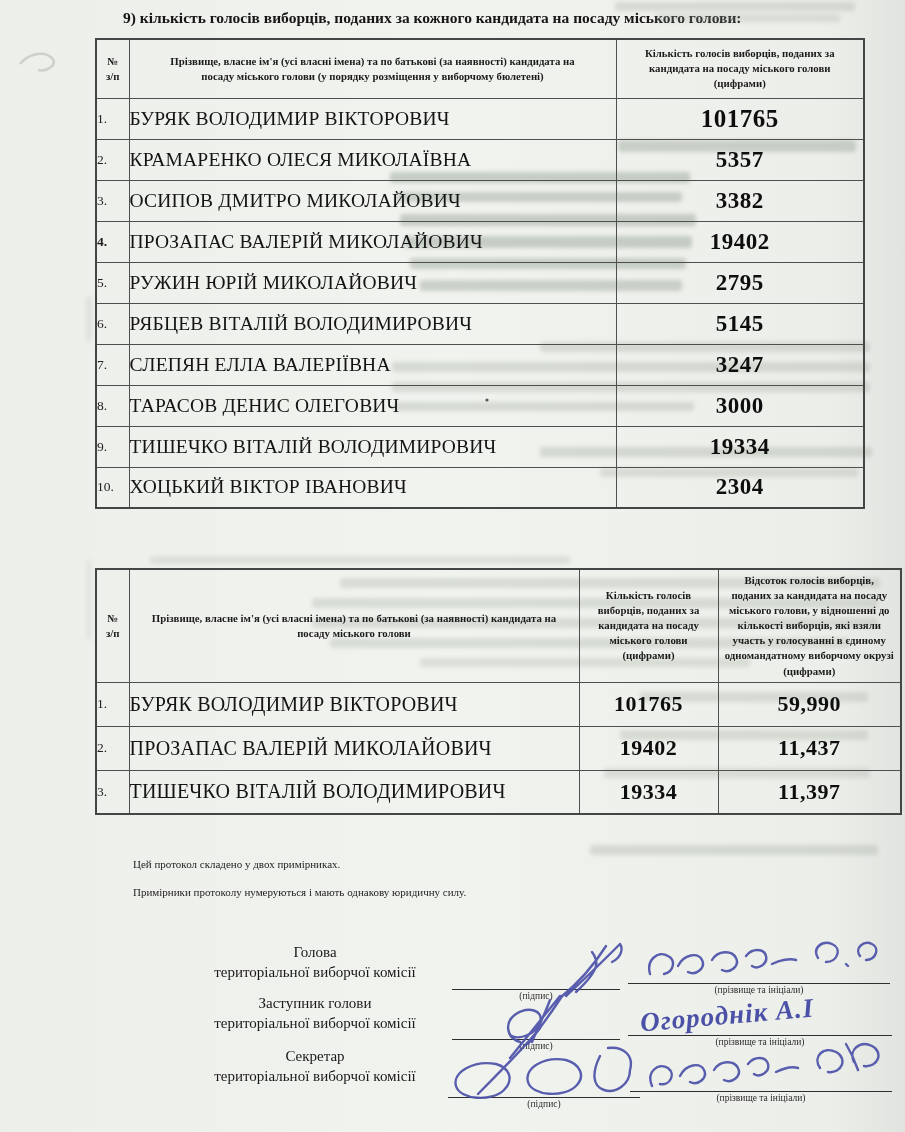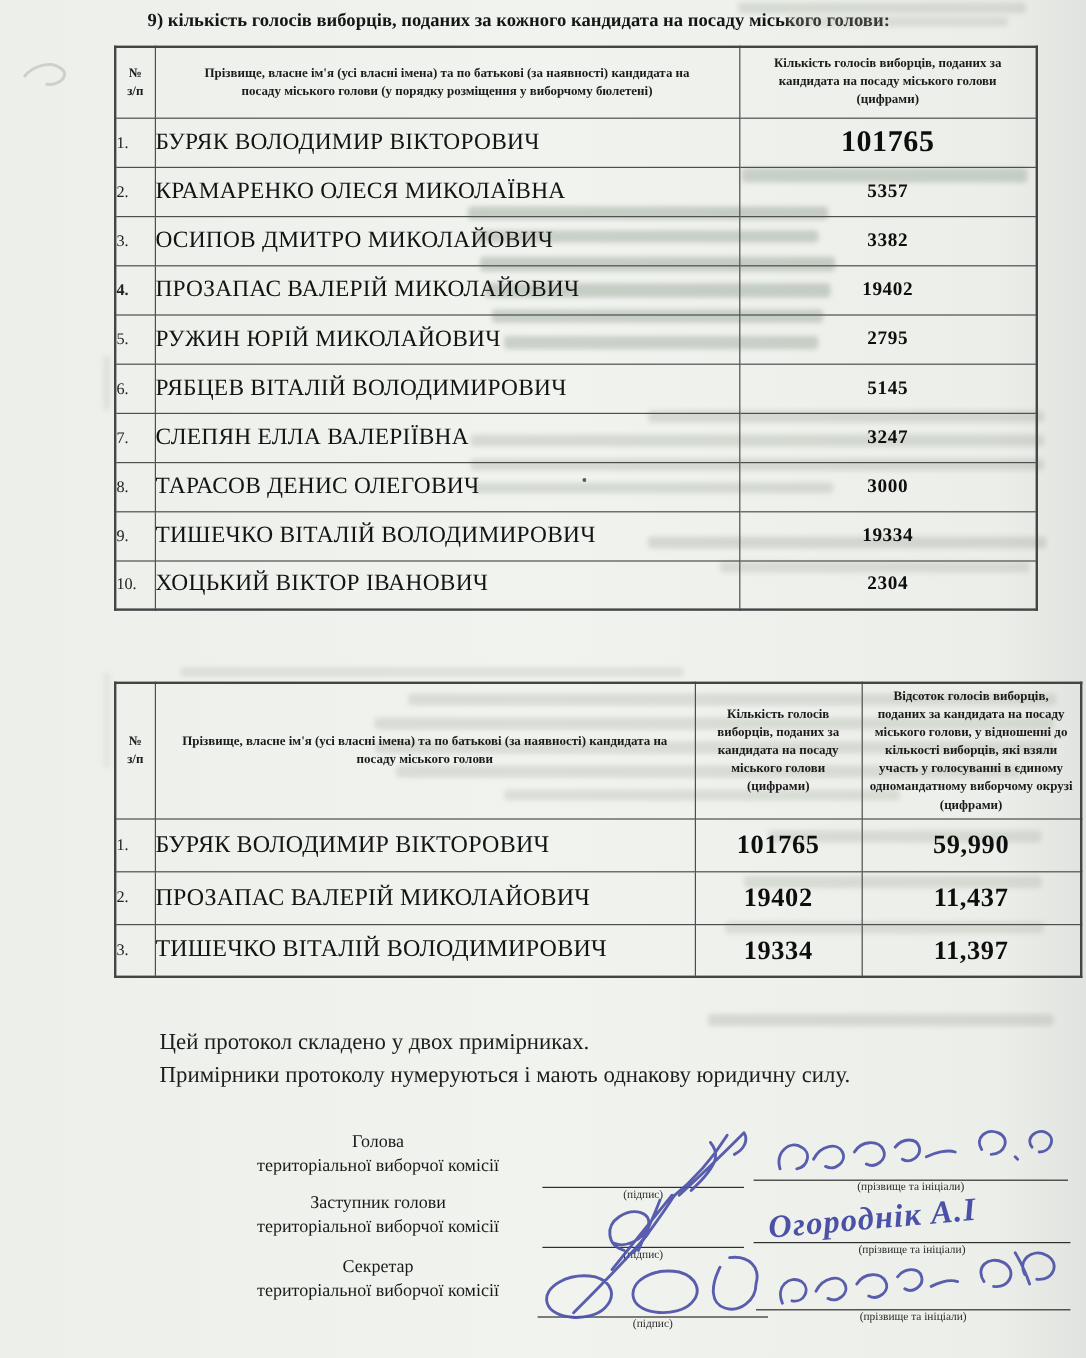--- a/index.html
+++ b/index.html
@@ -9,24 +9,24 @@
     background:linear-gradient(90deg,#edefeb 0%,#f1f3ef 50%,#eceee9 92%,#e1e3e0 100%);
     font-family:"Liberation Serif","DejaVu Serif",serif;color:#1e1e1e;
   }
   .heading{position:absolute;font-weight:bold;font-size:15.5px;line-height:1.5;text-align:justify;color:#161616;}
   .doc-table{position:absolute;border-collapse:collapse;table-layout:fixed;border:2px solid #454545;z-index:3;}
   .doc-table td{border:1px solid #4f4f4f;vertical-align:middle;padding:0;}
   .hdr{font-size:10.8px;font-weight:bold;text-align:center;line-height:1.4;color:#1b1b1b;}
   .hdr-inner{margin:0 auto;}
   .cell-num{font-size:13.5px;text-align:left;padding-left:9px;color:#222;}
   .cell-name{font-size:19.5px;padding-left:8px;letter-spacing:.2px;color:#141414;white-space:nowrap;overflow:hidden;}
-  .cell-votes{font-size:16px;font-weight:bold;text-align:center;letter-spacing:.5px;color:#0e0e0e;}
+  .cell-votes{font-size:23px;font-weight:bold;text-align:center;letter-spacing:.5px;color:#0e0e0e;}
   .t2 .cell-name{font-size:20px;}
   .t2 .cell-votes{font-size:22px;}
-  .note{position:absolute;font-size:19px;color:#1d1d1d;z-index:3;}
+  .note{position:absolute;font-size:11px;color:#1d1d1d;z-index:3;}
   .role{position:absolute;width:350px;text-align:center;font-size:15px;line-height:20px;color:#191919;z-index:3;}
   .sig-line{position:absolute;border-top:1.5px solid #2e2e2e;z-index:3;}
   .sig-line .lbl{margin-top:1px;text-align:center;font-size:9.5px;color:#2c2c2c;}
   .ghost{position:absolute;border-radius:3px;filter:blur(2px);background:#9fab9e;pointer-events:none;z-index:1;}
   .ghost.dark{background:#8a9a8c;}
   .written-name{
     position:absolute;z-index:4;color:#4c51a8;font-style:italic;font-weight:bold;
     font-size:27px;letter-spacing:1px;transform:rotate(-5deg);white-space:nowrap;
     font-family:"Liberation Serif",serif;
   }

